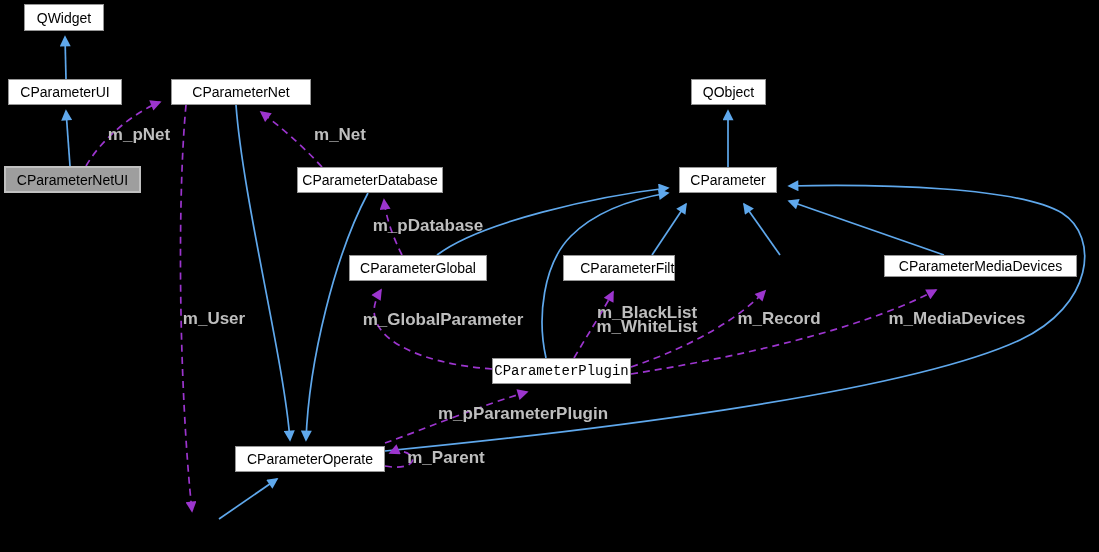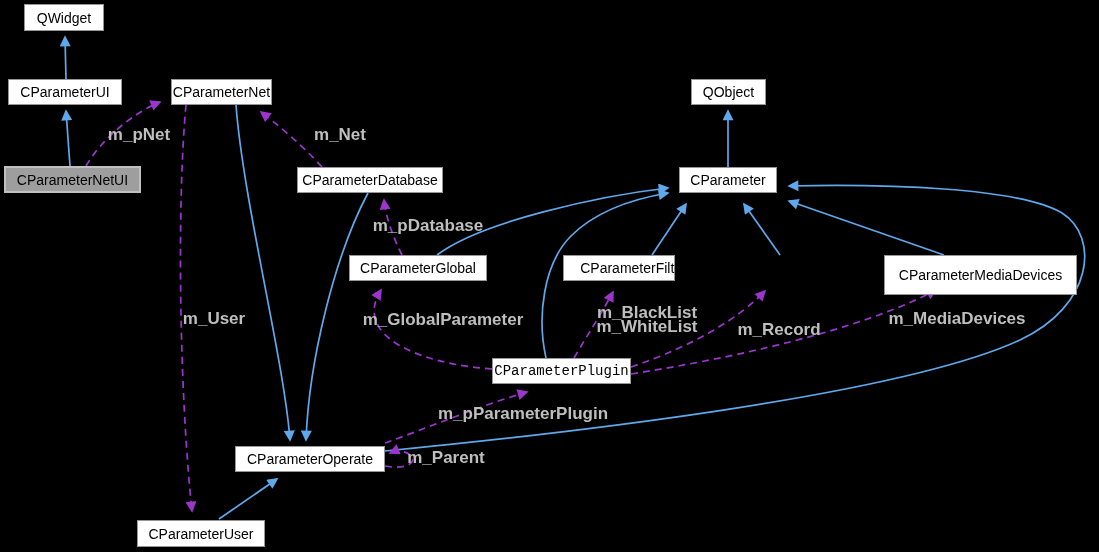--- a/index.html
+++ b/index.html
@@ -77,36 +77,35 @@
     <path class="usage" d="M574,358 C588,334 603,311 613,292" marker-end="url(#arrow-purple)"></path>
     <path class="usage" d="M631,367 C696,345 740,317 765,291" marker-end="url(#arrow-purple)"></path>
     <path class="usage" d="M631,374 C770,352 876,322 936,290" marker-end="url(#arrow-purple)"></path>
     <path class="usage" d="M385,443 C430,427 482,405 527,392" marker-end="url(#arrow-purple)"></path>
     <path class="usage" d="M385,466 C405,470 417,463 411,456 C407,451 397,450 390,453" marker-end="url(#arrow-purple)"></path>
   </svg>
 
   <div class="node" style="left:24px;top:4px;width:80px;height:27px;">QWidget</div>
   <div class="node" style="left:8px;top:79px;width:114px;height:26px;">CParameterUI</div>
   <div class="node highlighted" style="left:4px;top:166px;width:137px;height:27px;">CParameterNetUI</div>
-  <div class="node" style="left:171px;top:79px;width:101px;height:26px;">CParameterNet</div>
+  <div class="node" style="left:171px;top:79px;width:140px;height:26px;">CParameterNet</div>
   <div class="node" style="left:691px;top:79px;width:75px;height:26px;">QObject</div>
   <div class="node" style="left:679px;top:167px;width:98px;height:26px;">CParameter</div>
   <div class="node" style="left:297px;top:167px;width:146px;height:26px;text-align:center;">CParameterDatabase</div>
   <div class="node" style="left:349px;top:255px;width:138px;height:26px;">CParameterGlobal</div>
   <div class="node" style="left:563px;top:255px;width:112px;height:26px;padding-left:29px;">CParameterFilter</div>
-  <div class="node" style="left:884px;top:255px;width:193px;height:40px;">CParameterMediaDevices</div>
+  <div class="node" style="left:884px;top:255px;width:193px;height:22px;">CParameterMediaDevices</div>
   <div class="node" style="left:492px;top:358px;width:139px;height:26px;font-family:Liberation Mono, monospace;">CParameterPlugin</div>
   <div class="node" style="left:235px;top:446px;width:150px;height:26px;">CParameterOperate</div>
-  <div class="node" style="left:137px;top:520px;width:128px;height:27px;">CParameterUser</div>
 
   <div class="edge-label" style="left:139px;top:135px;">m_pNet</div>
   <div class="edge-label" style="left:340px;top:135px;">m_Net</div>
   <div class="edge-label" style="left:428px;top:226px;">m_pDatabase</div>
   <div class="edge-label" style="left:214px;top:319px;">m_User</div>
   <div class="edge-label" style="left:443px;top:320px;">m_GlobalParameter</div>
   <div class="edge-label" style="left:647px;top:319px;">m_BlackList
 m_WhiteList</div>
-  <div class="edge-label" style="left:779px;top:330px;">m_Record</div>
+  <div class="edge-label" style="left:779px;top:319px;">m_Record</div>
   <div class="edge-label" style="left:957px;top:319px;">m_MediaDevices</div>
   <div class="edge-label" style="left:523px;top:414px;">m_pParameterPlugin</div>
   <div class="edge-label" style="left:446px;top:458px;">m_Parent</div>
 
 </div>
 
 </body></html>

